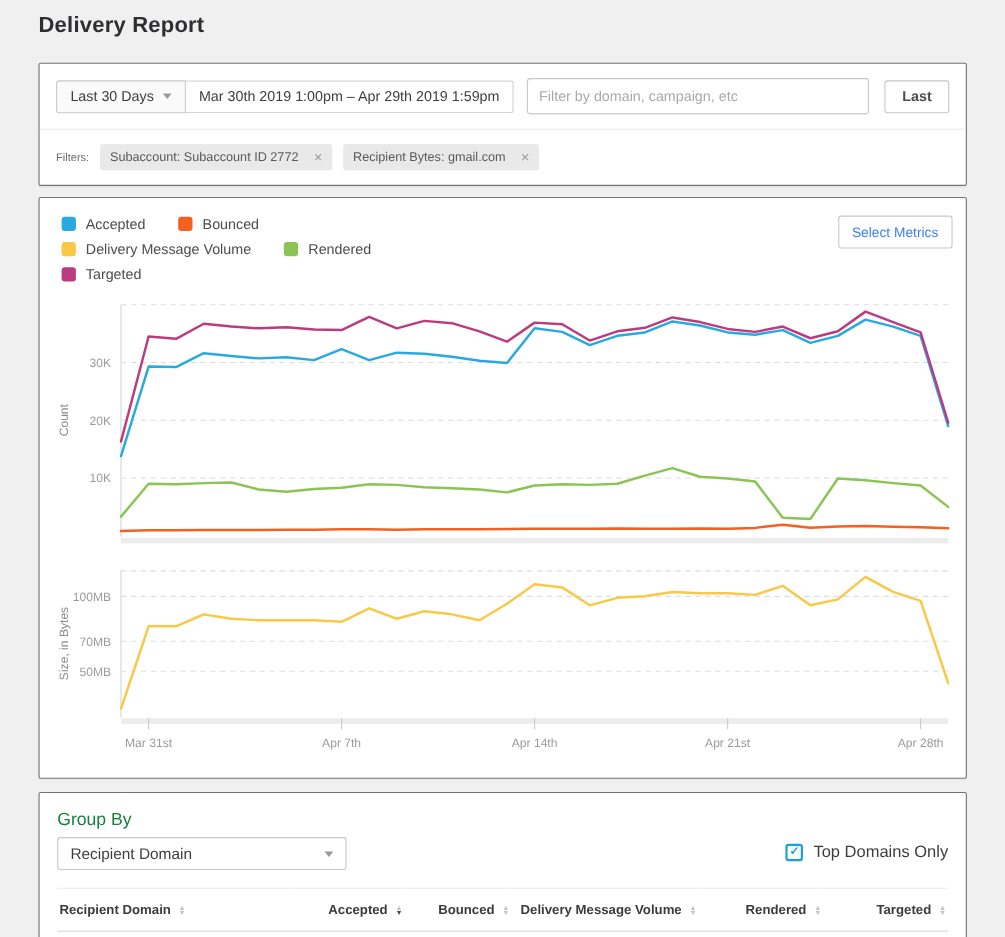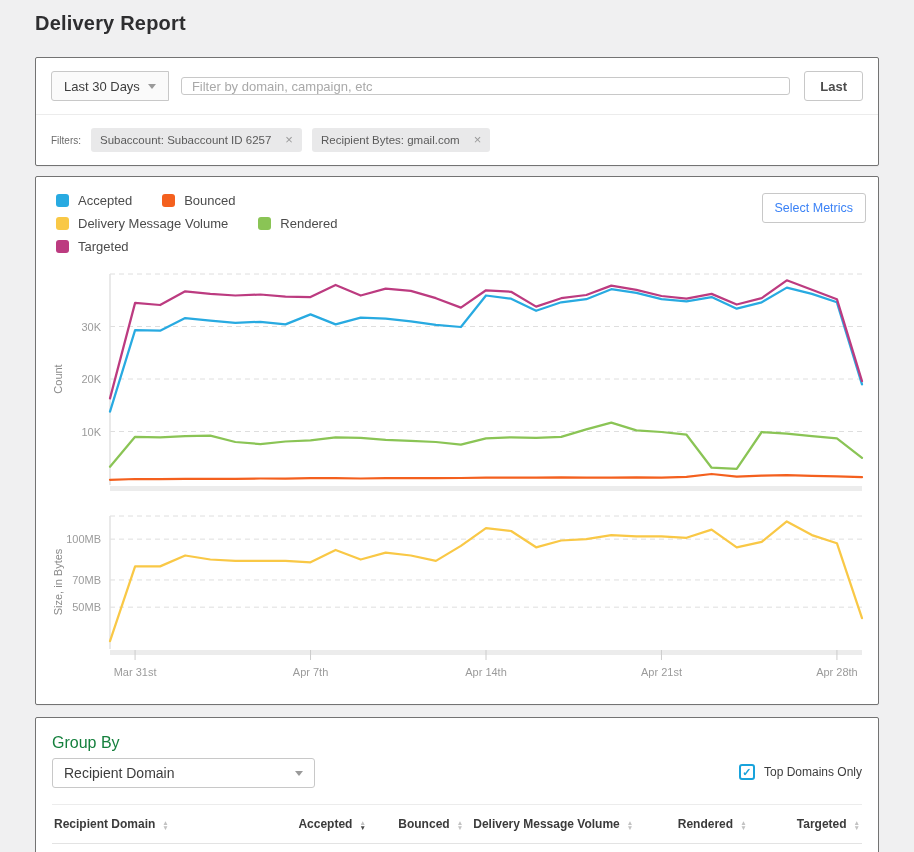--- a/index.html
+++ b/index.html
@@ -13,21 +13,21 @@
   
   .toolbar-row { display:flex; align-items:center; padding:13px 15px; }
   .range-btn { display:flex; align-items:center; gap:8px; height:30px; padding:0 12px;
                background:#fafafa; border:1px solid #c8c8c8; border-radius:3px 0 0 3px;
                font-size:13px; color:#3d3d3d; cursor:pointer; }
   .caret { width:0; height:0; border-left:4px solid transparent; border-right:4px solid transparent;
            border-top:5px solid #9a9a9a; display:inline-block; }
   .date-box { height:30px; display:flex; align-items:center; padding:0 12px; min-width:282px;
               background:#fff; border:1px solid #c8c8c8; border-left:none; border-radius:0 3px 3px 0;
               font-size:13px; color:#3d3d3d; }
-  .filter-input { height:18px; margin-left:12px; flex:1; border:1px solid #c8c8c8; border-radius:3px;
+  .filter-input { height:33px; margin-left:12px; flex:1; border:1px solid #c8c8c8; border-radius:3px;
                   padding:0 10px; font-size:13px; color:#701a75; font-family:inherit; }
   .filter-input::placeholder { color:#a9a9a9; }
   .share-btn { height:30px; margin-left:14px; padding:0 15px; background:#fff; border:1px solid #c8c8c8;
                border-radius:3px; font-size:13px; font-weight:600; color:#4c4c4c; cursor:pointer; font-family:inherit; }
   .divider { height:1px; background:#ececec; }
   .filters-row { display:flex; align-items:center; padding:13px 15px; gap:10px; }
   .filters-label { font-size:10px; color:#6b6b6b; }
   .tag { display:inline-flex; align-items:center; gap:14px; background:#e9e9ea; border-radius:3px;
          padding:6px 9px; font-size:11.5px; color:#5a5a5a; }
   .tag .x { color:#9a9a9a; font-size:13px; line-height:10px; cursor:pointer; }
@@ -49,21 +49,21 @@
   .groupby-panel { margin-top:12px; padding:16px 16px 0 16px; }
   .groupby-row { display:flex; justify-content:space-between; align-items:flex-end; }
   .groupby-label { font-size:16px; color:#15803d; margin-bottom:6px; }
   .select-box { width:263px; height:30px; border:1px solid #c8c8c8; border-radius:3px; background:#fff;
                 display:flex; align-items:center; justify-content:space-between; padding:0 11px;
                 font-size:14px; color:#3d3d3d; cursor:pointer; }
   .checkbox-wrap { display:flex; align-items:center; gap:9px; margin-bottom:8px; cursor:pointer; }
   .checkbox { width:16px; height:16px; border:2px solid #18a3dc; border-radius:3px; background:#fff;
               color:#18a3dc; font-size:11px; font-weight:bold; display:flex; align-items:center;
               justify-content:center; line-height:1; }
-  .checkbox-label { font-size:12px; color:#3d3d3d; }
+  .checkbox-label { font-size:15px; color:#3d3d3d; }
 
   
   table { width:100%; border-collapse:collapse; margin-top:16px; }
   thead th { font-size:12px; font-weight:bold; color:#3b3b3b; text-align:right; padding:12px 2px;
              border-top:1px solid #ececec; border-bottom:1px solid #e3e3e3; cursor:pointer; white-space:nowrap; }
   thead th:first-child { text-align:left; }
   .sort { display:inline-flex; flex-direction:column; vertical-align:middle; margin-left:7px; line-height:0; }
   .sort span { font-size:6.5px; color:#c2c2c2; line-height:5px; }
   th.sorted .sort .dn { color:#4a4a4a; }
   tbody td { font-size:13px; color:#3d3d3d; text-align:right; padding:15px 2px; }
@@ -75,28 +75,29 @@
 <div class="page">
 
   <h1 class="title">Delivery Report</h1>
 
   <div class="panel">
     <div class="toolbar-row">
       <button class="range-btn">
         <span>Last 30 Days</span>
         <span class="caret"></span>
       </button>
+      <div class="date-box">Mar 30th 2019 1:00pm – Apr 29th 2019 1:59pm</div>
       <input class="filter-input" placeholder="Filter by domain, campaign, etc" style="">
       <button class="share-btn">Last</button>
     </div>
     <div class="divider"></div>
     <div class="filters-row">
       <span class="filters-label">Filters:</span>
       <span class="tag">
-        <span>Subaccount: Subaccount ID 6257</span>
+        <span>Subaccount: Subaccount ID 2772</span>
         <span class="x">×</span>
       </span>
       <span class="tag">
         <span>Recipient Bytes: gmail.com</span>
         <span class="x">×</span>
       </span>
     </div>
   </div>
 
   <div class="panel metrics-panel">

